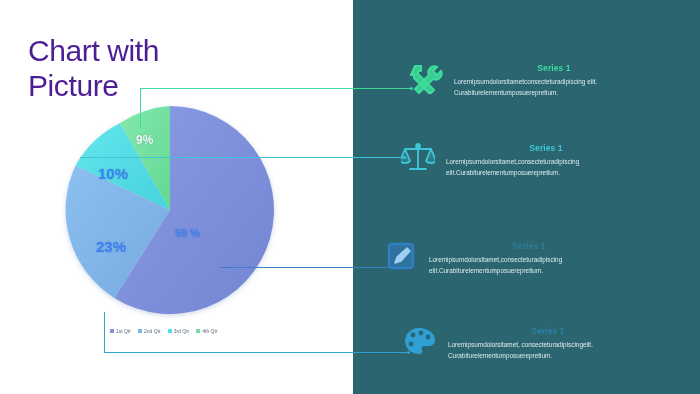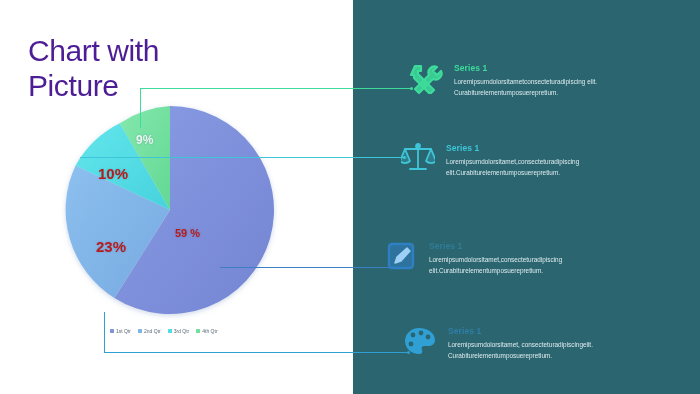--- a/index.html
+++ b/index.html
@@ -21,21 +21,21 @@
     position:absolute;left:28px;top:34px;width:300px;
     font-size:30px;line-height:1.15;color:#4c1d95;
     font-weight:400;letter-spacing:-.4px;
     white-space:pre-line;
   }
 
   
   .pie-wrap{position:absolute;left:60px;top:100px;width:220px;height:220px;}
   .pie-svg{display:block;}
   .pie-label{
-    position:absolute;color:#b91c1c;font-weight:700;
+    position:absolute;color:#3b82f6;font-weight:700;
     text-shadow:0 0 2px rgba(60,80,120,.35);
     pointer-events:none;
   }
   .lb-59{left:115px;top:128px;font-size:11px;width:30px;line-height:1.05;}
   .lb-23{left:36px;top:138px;font-size:15px;}
   .lb-10{left:38px;top:65px;font-size:15px;}
   .lb-9 {left:76px;top:33px;font-size:12px;color:#eaf6ee;}
 
   
   .legend{
@@ -49,21 +49,21 @@
   
   .conn{position:absolute;}
   .conn .h{position:absolute;height:1px;}
   .conn .v{position:absolute;width:1px;}
   .conn .dot{position:absolute;width:3px;height:3px;border-radius:50%;}
 
   
   .series{position:absolute;display:flex;gap:10px;}
   .s-icon{width:36px;height:36px;flex:0 0 36px;display:flex;align-items:flex-start;justify-content:center;}
   .s-body{padding-top:1px;}
-  .s-title{font-size:8.5px;font-weight:700;margin:0 0 4px 0;letter-spacing:.1px;}
+  .s-title{font-size:8.5px;font-weight:700;margin:0 0 4px 0;letter-spacing:.1px;text-align:center;}
   .s-text{font-size:6.4px;line-height:1.65;color:#dfecef;max-width:200px;}
 
   .s1{left:408px;top:62px;}
   .s2{left:400px;top:142px;}
   .s3{left:383px;top:240px;}
   .s4{left:402px;top:325px;}
 
   .s1 .s-title{color:#3ddc9a;}
   .s2 .s-title{color:#3ec6d8;}
   .s3 .s-title{color:#2f7d98;}

